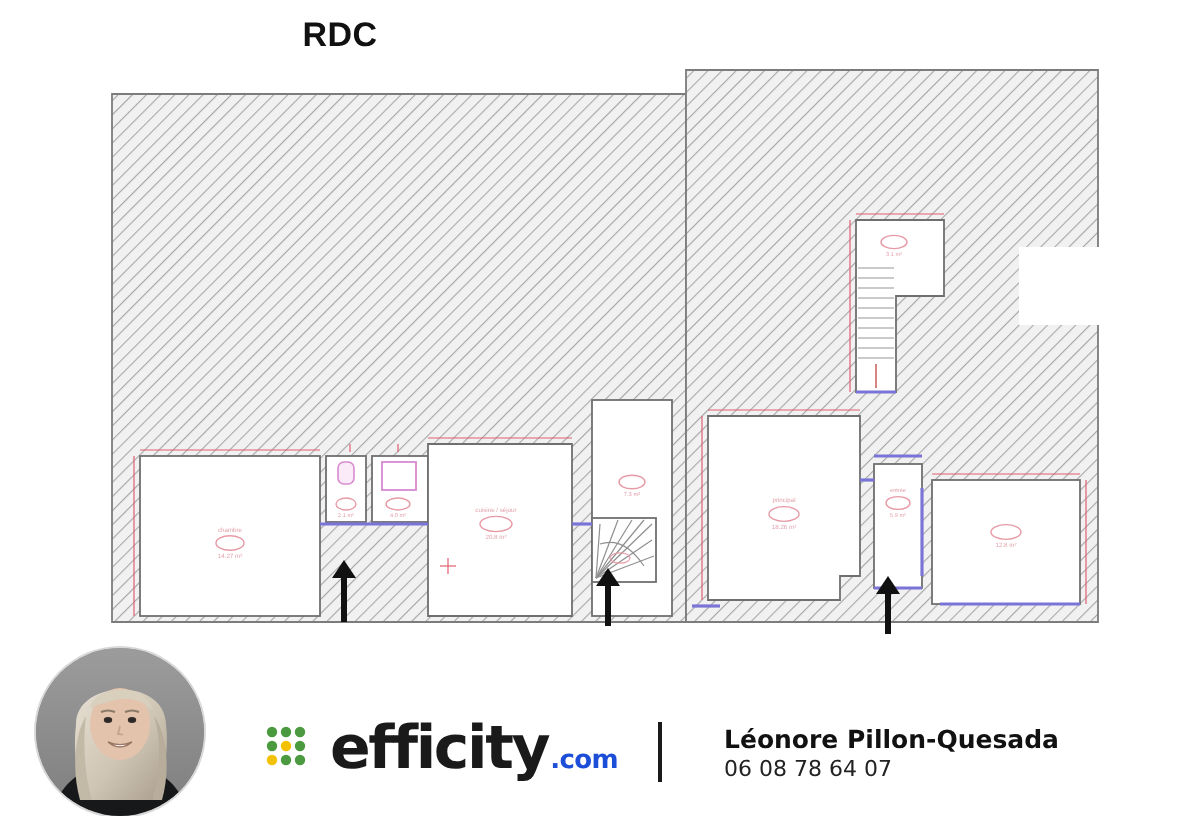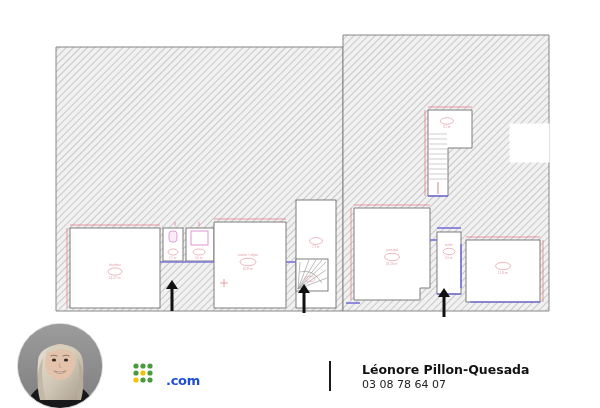--- a/index.html
+++ b/index.html
@@ -87,20 +87,21 @@
     position:absolute;left:362px;top:58px;
     font-size:11px;color:#222;
     font-family:"DejaVu Sans", sans-serif;
   }
 </style>
 </head>
 <body>
 
 <div id="page">
 
+  <div id="plan-title">RDC</div>
 
   <div id="plan-area">
     <svg id="plan-svg" width="600" height="320" viewBox="0 0 600 320">
       <defs>
         <pattern id="hatch" width="5" height="5" patternUnits="userSpaceOnUse" patternTransform="rotate(45)">
           <rect width="5" height="5" fill="#f1f1f1"></rect>
           <line x1="0" y1="0" x2="0" y2="5" stroke="#a6a6a6" stroke-width="1.1"></line>
         </pattern>
         <pattern id="hatchDense" width="3.4" height="3.4" patternUnits="userSpaceOnUse" patternTransform="rotate(45)">
           <rect width="3.4" height="3.4" fill="#f1f1f1"></rect>
@@ -314,23 +315,24 @@
           <circle cx="12" cy="6" r="2.6" fill="#4c9a3f"></circle>
           <circle cx="19" cy="6" r="2.6" fill="#4c9a3f"></circle>
           <circle cx="5" cy="13" r="2.6" fill="#4c9a3f"></circle>
           <circle cx="12" cy="13" r="2.6" fill="#f2c200"></circle>
           <circle cx="19" cy="13" r="2.6" fill="#4c9a3f"></circle>
           <circle cx="5" cy="20" r="2.6" fill="#f2c200"></circle>
           <circle cx="12" cy="20" r="2.6" fill="#4c9a3f"></circle>
           <circle cx="19" cy="20" r="2.6" fill="#4c9a3f"></circle>
         </g>
       </svg>
+      <span id="brand-word">efficity</span>
       <span id="brand-tld">.com</span>
     </div>
 
     <div id="footer-divider"></div>
 
     <div id="agent-name">Léonore Pillon-Quesada</div>
-    <div id="agent-phone">03 08 78 64 07</div>
+    <div id="agent-phone">06 08 78 64 07</div>
 
   </div>
 
 </div>
 
 </body></html>

